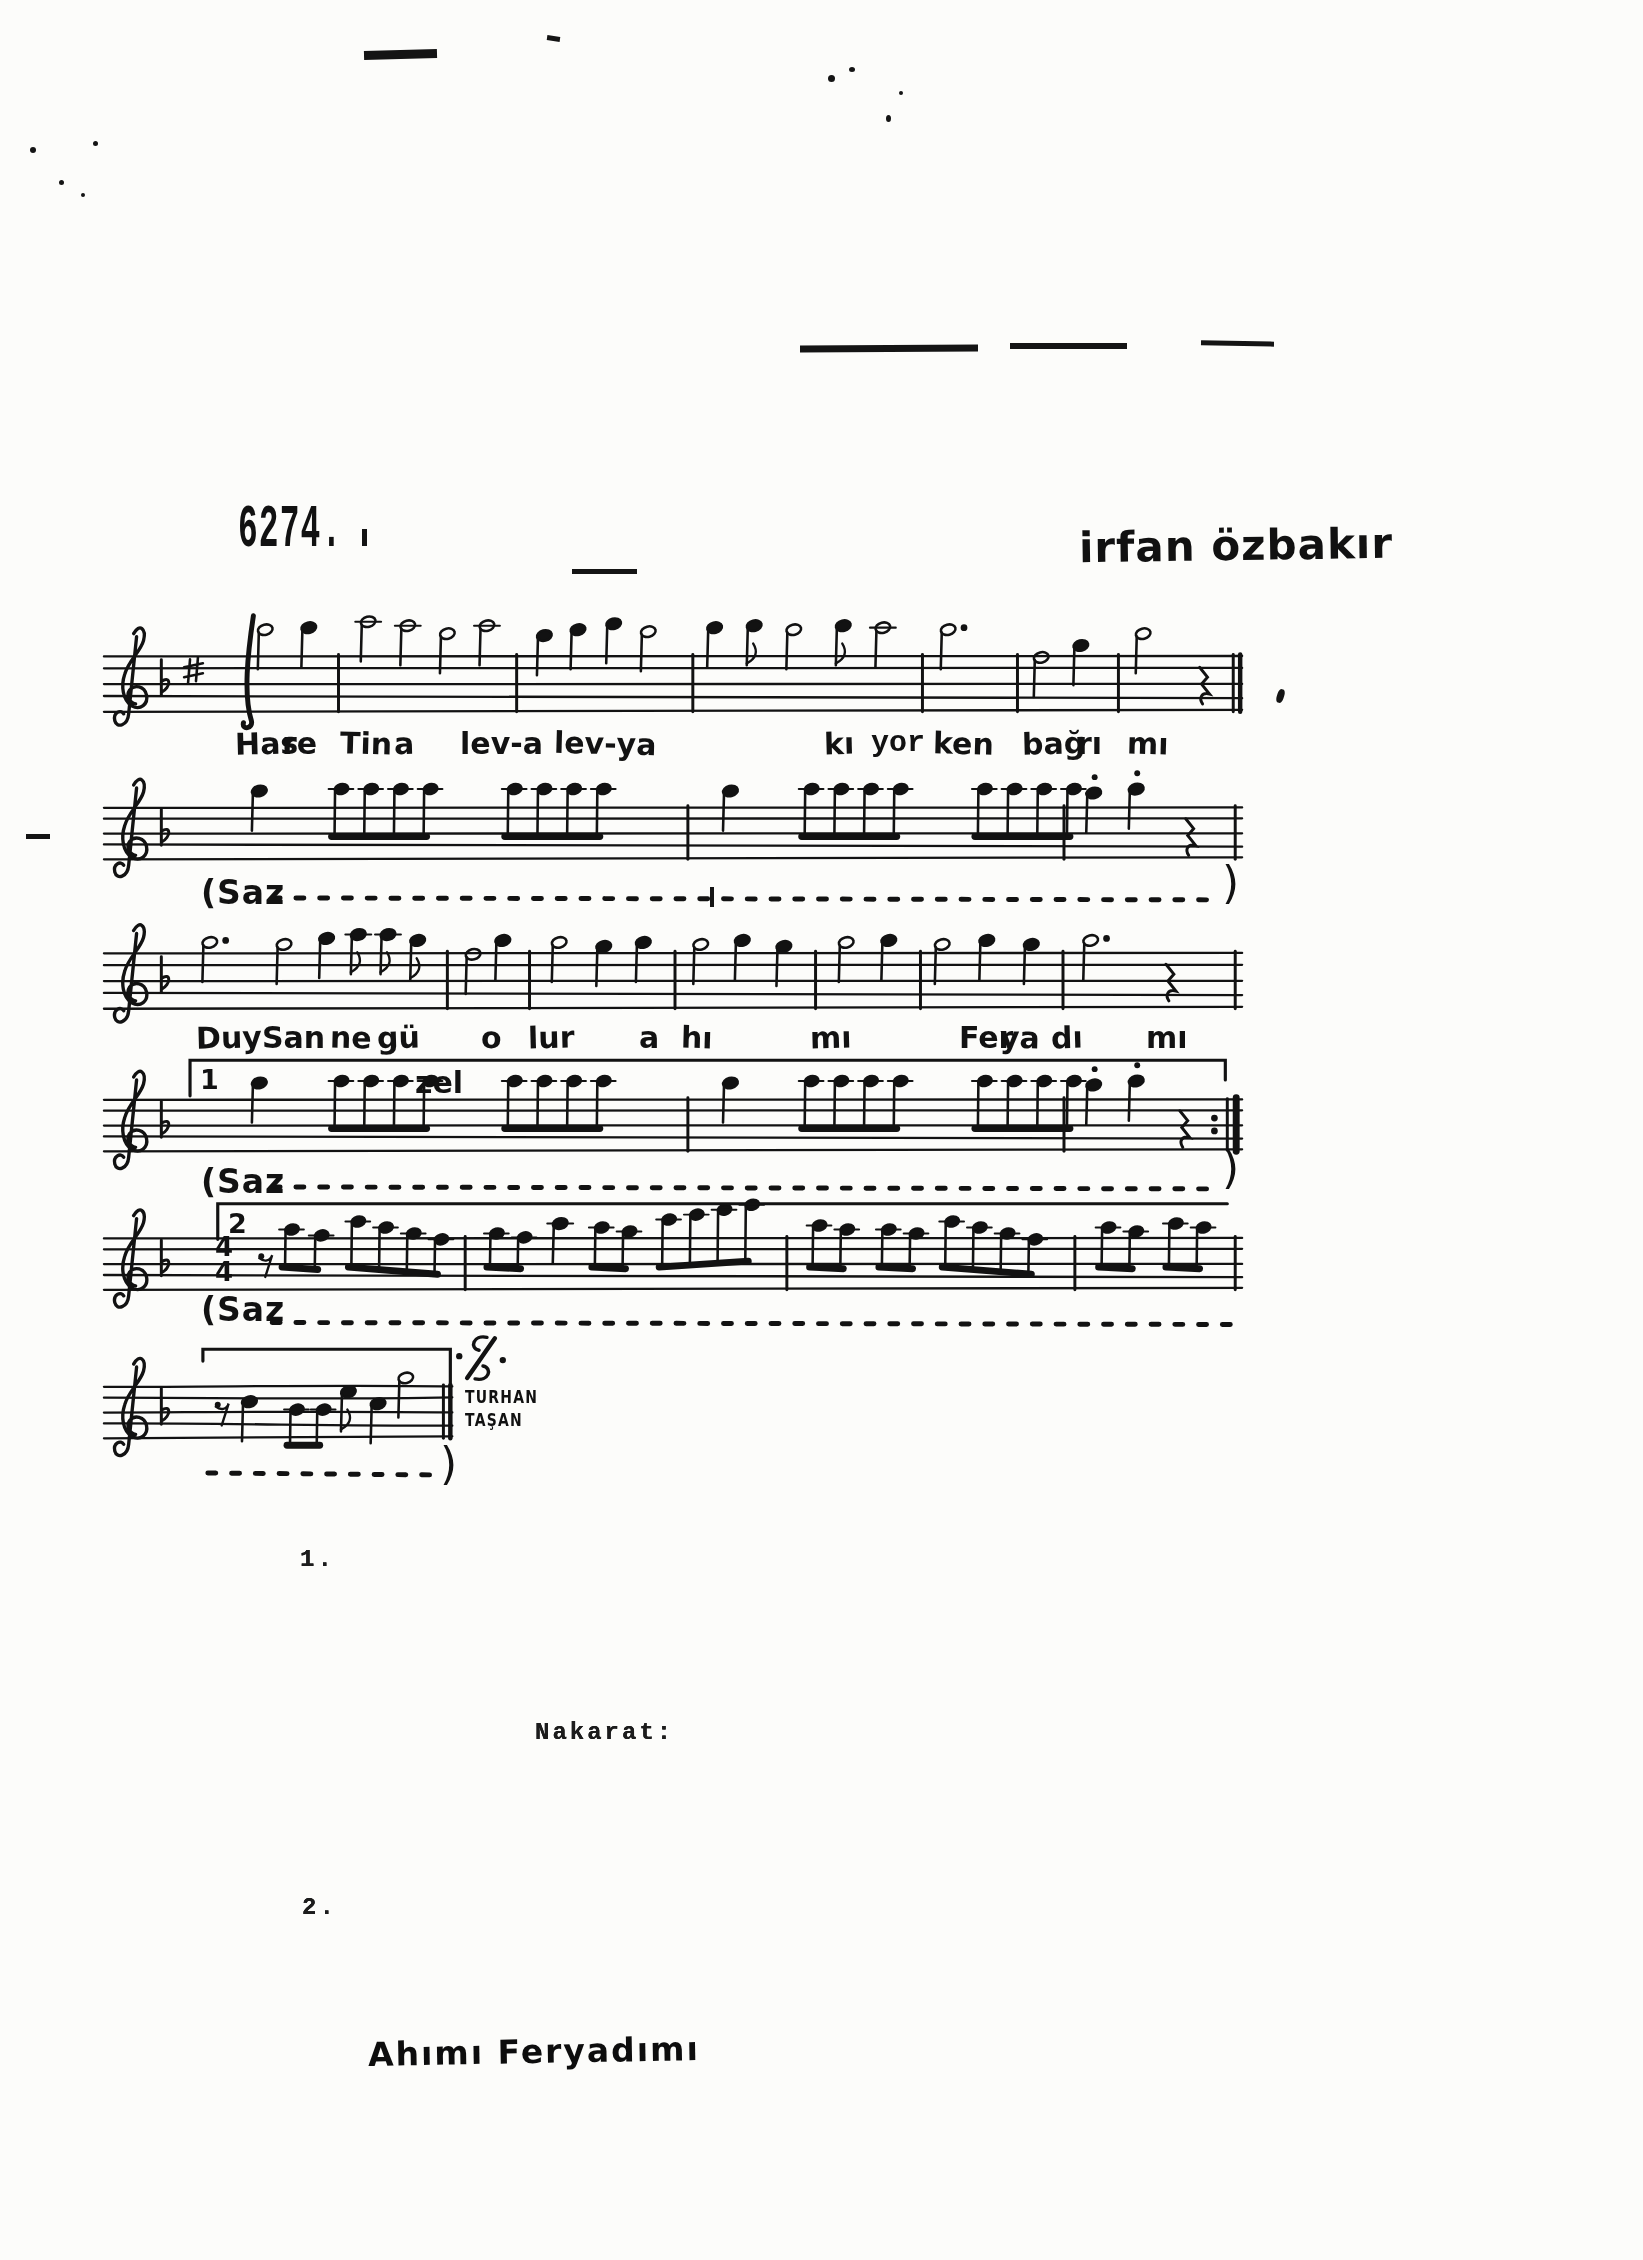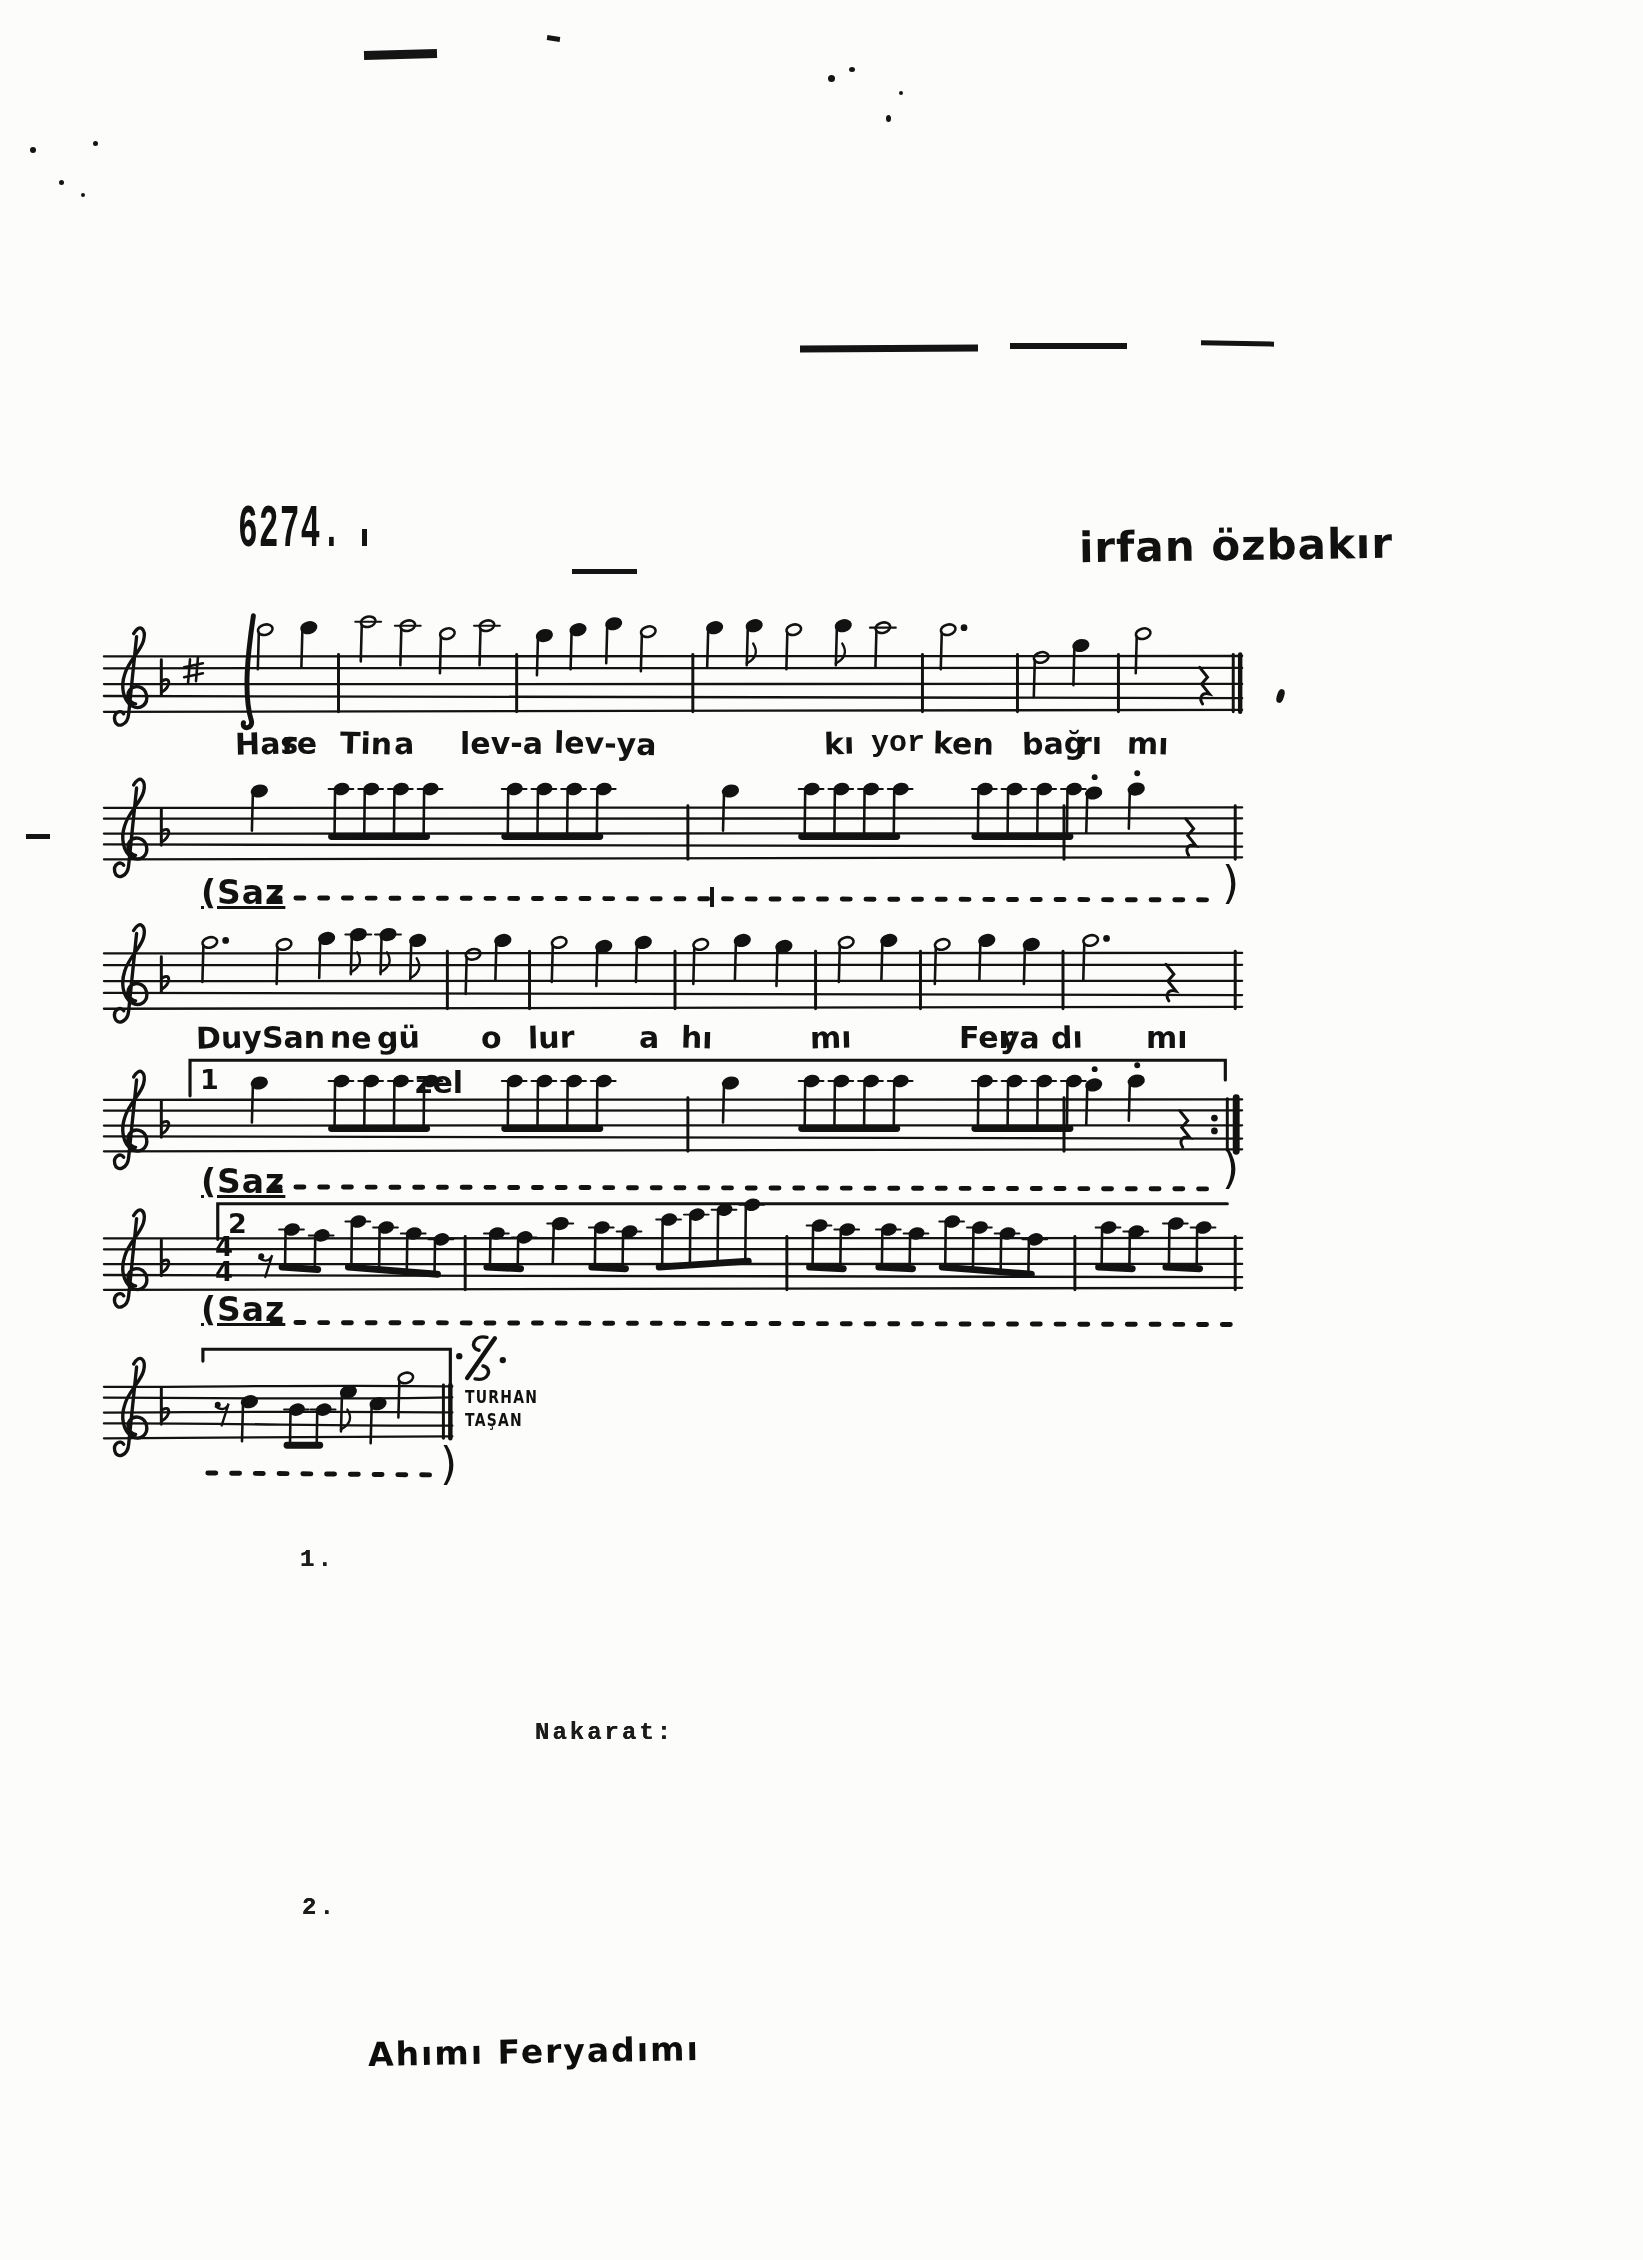--- a/index.html
+++ b/index.html
@@ -4,21 +4,21 @@
 <style>
   html,body{margin:0;padding:0;background:#e8e8e8;}
   .page{position:relative;width:1643px;height:2260px;background:#fcfcfa;overflow:hidden;
         font-family:"DejaVu Sans",sans-serif;color:#111;}
   #music-svg{position:absolute;left:0;top:0;}
   #gen-layer{position:absolute;left:0;top:0;width:1643px;height:2260px;}
   #gen-layer span{position:absolute;}
 
   .hw{position:absolute;font-family:"DejaVu Sans",sans-serif;font-weight:700;color:#121212;white-space:nowrap;}
   .lyr{font-size:30px;}
-  .saz{font-size:33px;letter-spacing:1px;text-decoration:underline;}
+  .saz{font-size:33px;letter-spacing:1px;}
   .paren{font-size:44px;font-weight:400;}
   .volta{font-size:27px;}
   .ts{font-size:26px;}
 
   .catalog{position:absolute;left:238px;top:495px;font-family:"Liberation Mono","DejaVu Sans Mono",monospace;
            font-weight:700;font-size:61px;letter-spacing:2px;transform:scaleX(.54);transform-origin:left top;color:#111;}
   .signature{position:absolute;left:1079px;top:521px;font-size:42px;font-weight:700;letter-spacing:1px;
              transform:rotate(-0.8deg);color:#111;white-space:nowrap;}
   .credit{position:absolute;left:465px;top:1386px;font-weight:700;font-size:17px;letter-spacing:1.5px;
           line-height:23px;transform:scaleX(.82);transform-origin:left top;color:#111;}

